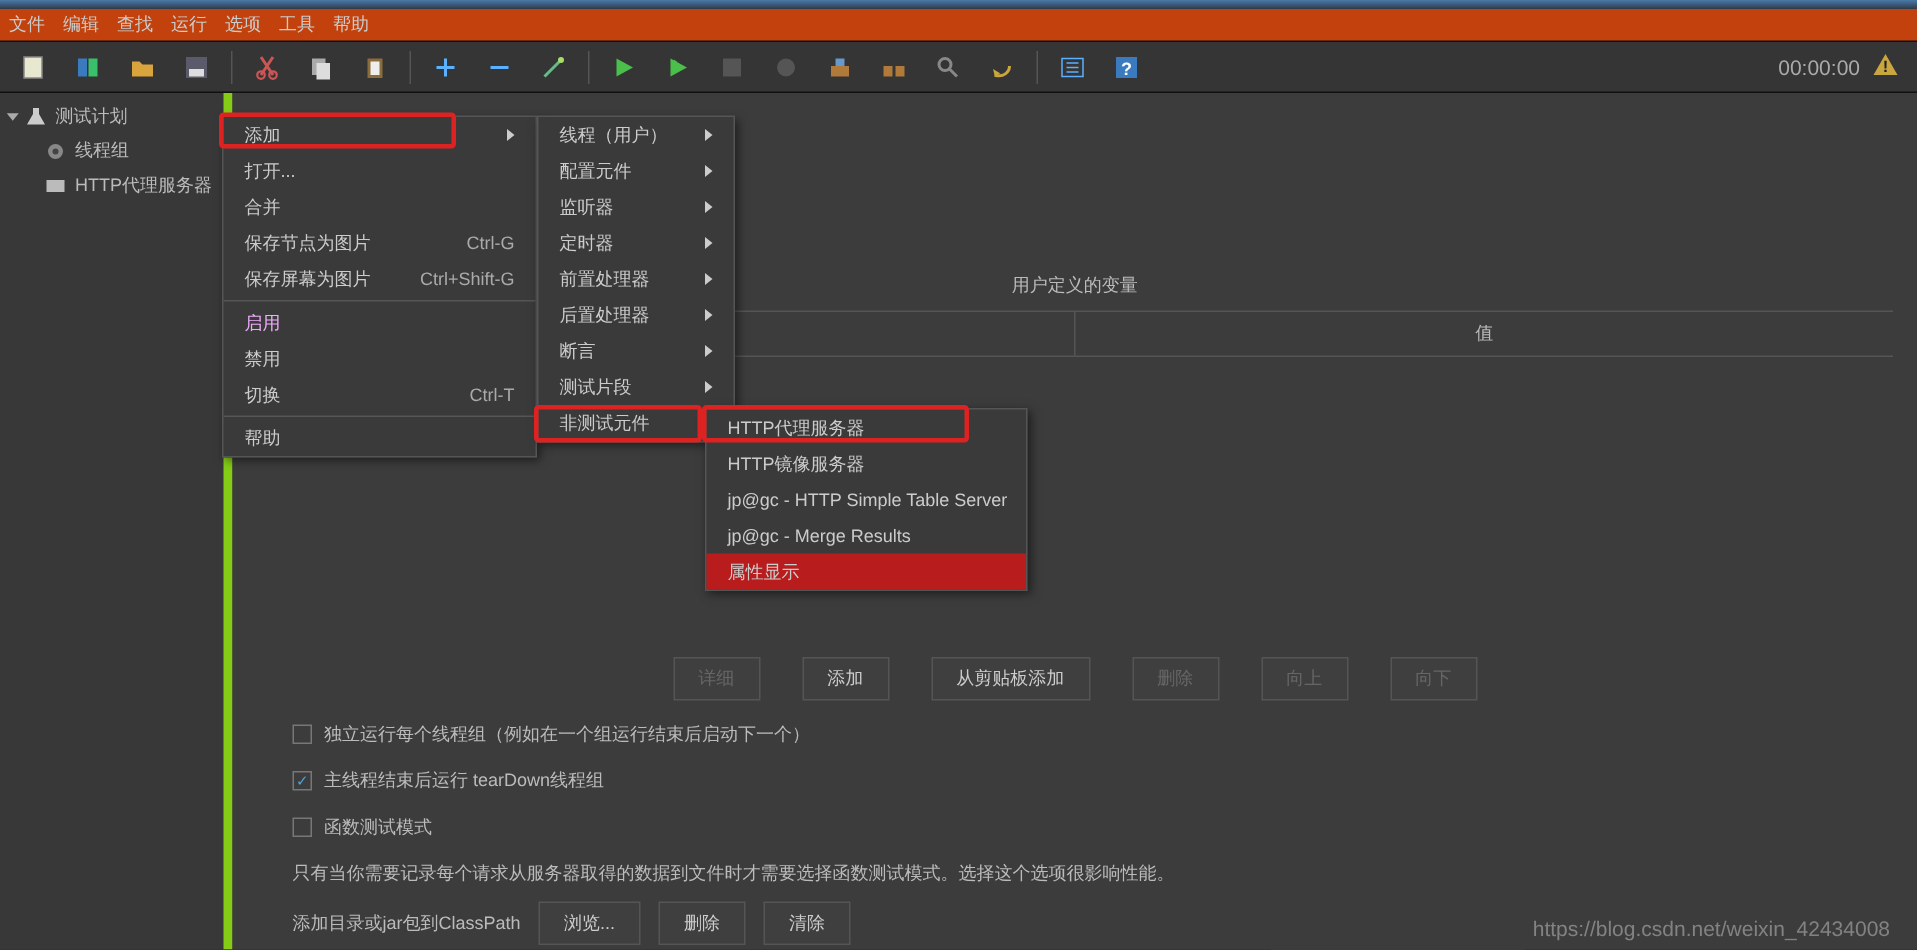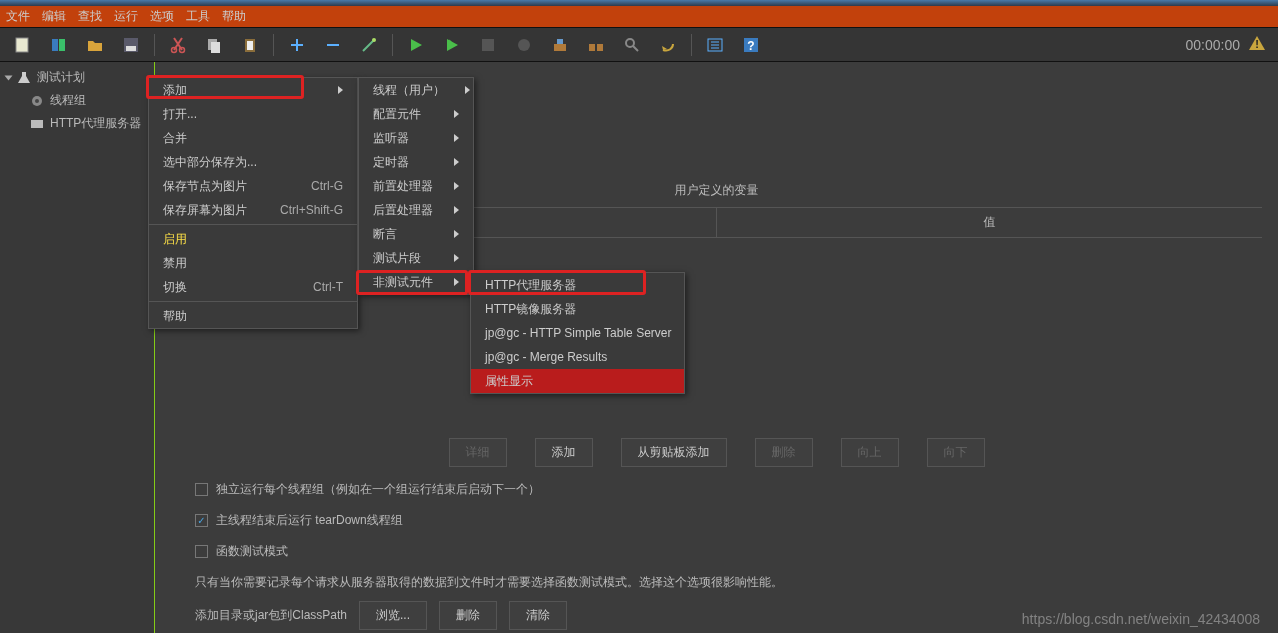--- a/index.html
+++ b/index.html
@@ -6,32 +6,32 @@
   body { background: #2b2b2b; color: #bbb; font-size: 12px; width: 1278px; height: 633px; overflow: hidden; position: relative; }
   .top-gradient { height: 6px; background: linear-gradient(#4a7aa8, #2f3a4a); }
   .menu-bar { height: 22px; background: #c2410c; display: flex; align-items: center; padding-left: 6px; gap: 12px; border-bottom: 1px solid #111; }
   .menu-bar span { color: #ccc; cursor: default; }
   .toolbar { height: 34px; background: #353535; display: flex; align-items: center; padding: 0 6px; gap: 2px; border-bottom: 1px solid #111; }
   .tbtn { width: 34px; height: 28px; display: flex; align-items: center; justify-content: center; }
   .tsep { width: 1px; height: 22px; background: #555; margin: 0 4px; }
   .timer { margin-left: auto; color: #aaa; font-size: 14px; padding-right: 6px; display: flex; align-items: center; gap: 8px; }
   .warn { color: #c9a63e; }
   .main { display: flex; height: calc(633px - 6px - 22px - 34px); }
-  .tree { width: 155px; background: #383838; border-right: 1px solid #84cc16; padding-top: 4px; }
+  .tree { width: 155px; background: #383838; border-right: 6px solid #84cc16; padding-top: 4px; }
   .tree-row { display: flex; align-items: center; gap: 6px; padding: 3px 6px; color: #bbb; }
   .tree-row.child { padding-left: 30px; }
   .tri { width: 0; height: 0; border-top: 4px solid transparent; border-bottom: 4px solid transparent; border-left: 5px solid #aaa; }
   .tri.down { transform: rotate(90deg); }
   .icon-sm { width: 14px; height: 14px; display: inline-block; }
   .content { flex: 1; background: #3c3c3c; position: relative; overflow: hidden; }
   
   .ctx { position: absolute; background: #3a3a3a; border: 1px solid #555; box-shadow: 2px 2px 6px rgba(0,0,0,.5); z-index: 50; }
   .ctx-row { display: flex; align-items: center; justify-content: space-between; padding: 4px 14px 4px 14px; color: #ccc; height: 24px; white-space: nowrap; cursor: default; }
   .ctx-row .arrow { width: 0; height: 0; border-top: 4px solid transparent; border-bottom: 4px solid transparent; border-left: 5px solid #ccc; margin-left: 20px; }
-  .ctx-row.disabled { color: #fde047; }
+  .ctx-row.disabled { color: #f0abfc; }
   .ctx-row.hover { background: #b91c1c; }
   .ctx-sep { height: 1px; background: #555; margin: 2px 0; }
   .hl-red { border: 3px solid #d22; border-radius: 3px; position: absolute; z-index: 60; pointer-events: none; }
   
   .form-area { position: absolute; left: 0; right: 0; top: 0; bottom: 0; padding: 12px 16px; }
   .section-title { text-align: center; color: #bbb; margin-top: 108px; margin-bottom: 8px; }
   .tbl-head { display: flex; border-top: 1px solid #555; border-bottom: 1px solid #555; }
   .tbl-head div { flex: 1; text-align: center; padding: 6px 0; color: #bbb; border-right: 1px solid #555; }
   .tbl-head div:last-child { border-right: none; }
   .btn-row { display: flex; gap: 28px; justify-content: center; margin-top: 200px; }
@@ -257,23 +257,20 @@
       <span>添加</span>
       <span class="arrow"></span>
     </div>
     <div class="ctx-row">
       <span>打开...</span>
     </div>
     <div class="ctx-row">
       <span>合并</span>
     </div>
     <div class="ctx-row">
-      <span>选中部分保存为...</span>
-    </div>
-    <div class="ctx-row">
       <span>保存节点为图片</span>
       <span style="color: rgb(170, 170, 170);">Ctrl-G</span>
     </div>
     <div class="ctx-row">
       <span>保存屏幕为图片</span>
       <span style="color: rgb(170, 170, 170);">Ctrl+Shift-G</span>
     </div>
     <div class="ctx-sep"></div>
     <div class="ctx-row disabled">
       <span>启用</span>
@@ -285,21 +282,21 @@
       <span>切换</span>
       <span style="color: rgb(170, 170, 170);">Ctrl-T</span>
     </div>
     <div class="ctx-sep"></div>
     <div class="ctx-row">
       <span>帮助</span>
     </div>
   </div>
 <div class="hl-red" style="left:146px; top:75px; width:158px; height:24px;"></div>
 
-<div class="ctx" id="ctx2" style="left:358px; top:77px; width:116px;">
+<div class="ctx" id="ctx2" style="left:358px; top:77px; width:132px;">
     <div class="ctx-row">
       <span>线程（用户）</span>
       <span class="arrow"></span>
     </div>
     <div class="ctx-row">
       <span>配置元件</span>
       <span class="arrow"></span>
     </div>
     <div class="ctx-row">
       <span>监听器</span>

